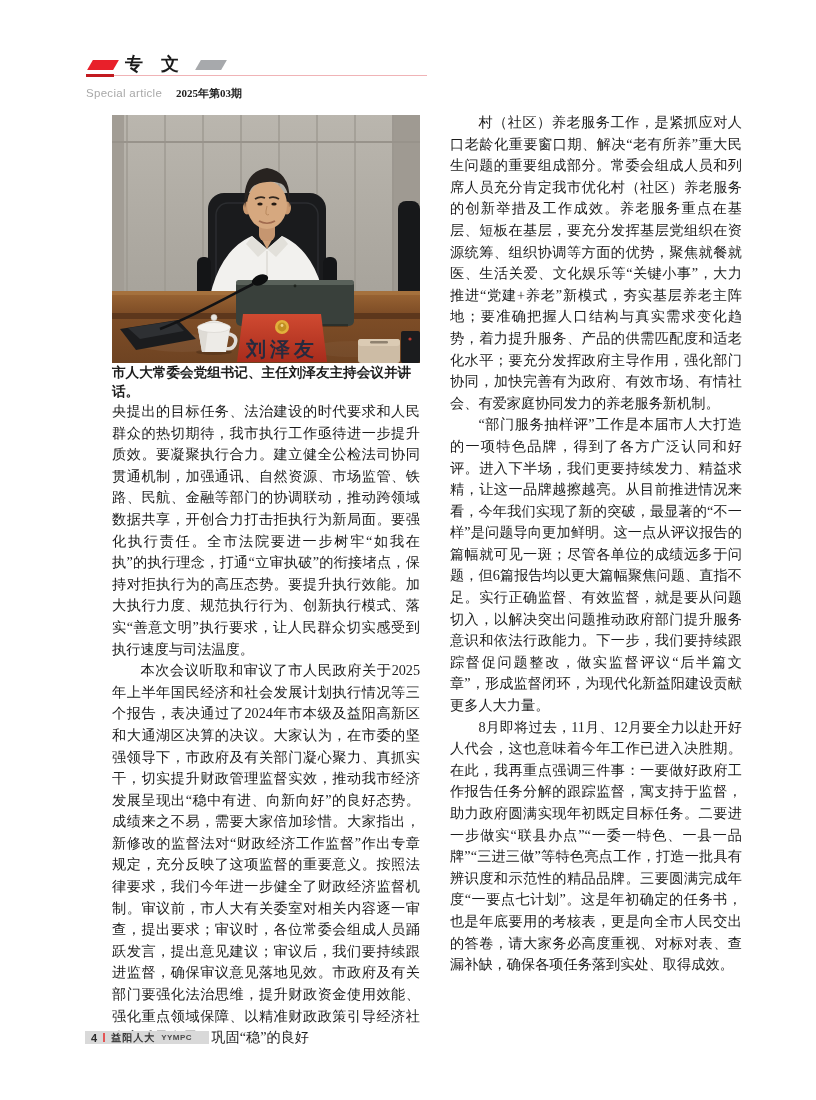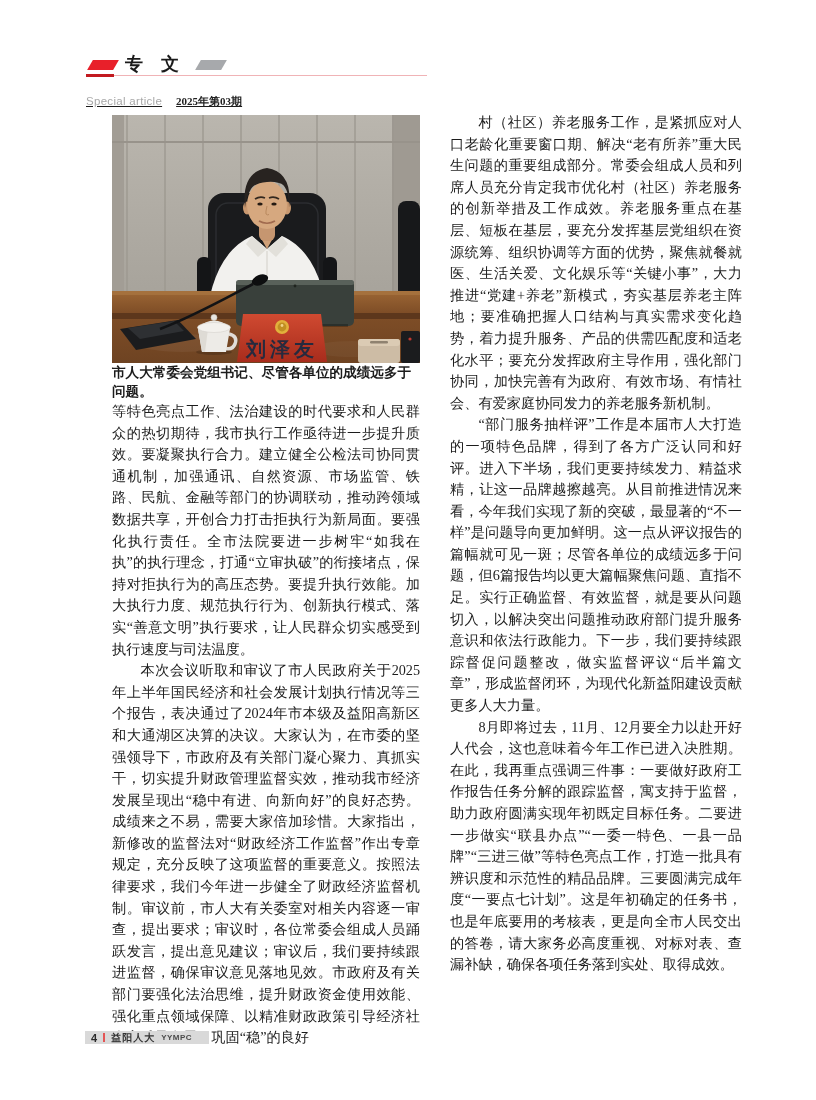--- a/index.html
+++ b/index.html
@@ -12,21 +12,21 @@
   .hdr-flag{position:absolute;display:block;height:10px;transform:skewX(-30deg);}
   .hdr-flag.red{left:90px;top:60px;width:26px;background:#e8202a;}
   .hdr-flag.gray{left:198px;top:60px;width:26px;background:#a7a9ac;}
   .hdr-title{
     position:absolute;left:125px;top:52px;font-size:18px;font-weight:700;
     letter-spacing:18px;color:#1a1a1a;font-family:"Liberation Serif","DejaVu Serif",serif;text-align:right;
   }
   .hdr-rule{position:absolute;left:86px;top:74px;width:341px;height:3px;}
   .hdr-rule .seg-red{position:absolute;left:0;top:0;width:28px;height:3px;background:#c21a20;}
   .hdr-rule .seg-pink{position:absolute;left:28px;top:1px;width:313px;height:1px;background:#f0b3b6;}
-  .hdr-sub{position:absolute;left:86px;top:91px;font-family:"Liberation Sans","DejaVu Sans",sans-serif;text-decoration:underline;}
+  .hdr-sub{position:absolute;left:86px;top:83px;font-family:"Liberation Sans","DejaVu Sans",sans-serif;}
   .hdr-sub .en{font-size:11.5px;color:#a8a8a8;letter-spacing:.3px;}
   .hdr-sub .issue{font-size:11px;color:#222;font-weight:700;margin-left:14px;font-family:"Liberation Serif","DejaVu Serif",serif;}
   
   .col{position:absolute;text-align:justify;font-size:14.2px;line-height:21.6px;}
   .col-left{left:112px;top:115px;width:308px;}
   .col-right{left:450px;top:112px;width:292px;}
   .col p{margin:0;}
   .col p.indent{text-indent:2em;}
   h3.sec{
     font-family:"Liberation Sans","DejaVu Sans",sans-serif;
@@ -167,23 +167,23 @@
         <rect x="246" y="224" width="42" height="24" rx="3" fill="#cdbca5"></rect>
         <rect x="246" y="224" width="42" height="7" rx="3" fill="#dbcbb4"></rect>
         <rect x="258" y="226" width="18" height="2.4" rx="1.2" fill="#8f8270"></rect>
       </g>
       <g>
         <rect x="289" y="216" width="19" height="32" rx="2" fill="#1b1c1e"></rect>
         <circle cx="298" cy="224" r="1.6" fill="#c03a30"></circle>
       </g>
     </svg>
 
-    <p class="caption">市人大常委会党组书记、尽管各单位的成绩远多于问题。</p>
-
-    <p>等特色亮点工作、法治建设的时代要求和人民群众的热切期待，我市执行工作亟待进一步提升质效。要凝聚执行合力。建立健全公检法司协同贯通机制，加强通讯、自然资源、市场监管、铁路、民航、金融等部门的协调联动，推动跨领域数据共享，开创合力打击拒执行为新局面。要强化执行责任。全市法院要进一步树牢“如我在执”的执行理念，打通“立审执破”的衔接堵点，保持对拒执行为的高压态势。要提升执行效能。加大执行力度、规范执行行为、创新执行模式、落实“善意文明”执行要求，让人民群众切实感受到执行速度与司法温度。</p>
+    <p class="caption">市人大常委会党组书记、主任刘泽友主持会议并讲话。</p>
+
+    <p>央提出的目标任务、法治建设的时代要求和人民群众的热切期待，我市执行工作亟待进一步提升质效。要凝聚执行合力。建立健全公检法司协同贯通机制，加强通讯、自然资源、市场监管、铁路、民航、金融等部门的协调联动，推动跨领域数据共享，开创合力打击拒执行为新局面。要强化执行责任。全市法院要进一步树牢“如我在执”的执行理念，打通“立审执破”的衔接堵点，保持对拒执行为的高压态势。要提升执行效能。加大执行力度、规范执行行为、创新执行模式、落实“善意文明”执行要求，让人民群众切实感受到执行速度与司法温度。</p>
 
 
     <p class="indent">本次会议听取和审议了市人民政府关于2025年上半年国民经济和社会发展计划执行情况等三个报告，表决通过了2024年市本级及益阳高新区和大通湖区决算的决议。大家认为，在市委的坚强领导下，市政府及有关部门凝心聚力、真抓实干，切实提升财政管理监督实效，推动我市经济发展呈现出“稳中有进、向新向好”的良好态势。成绩来之不易，需要大家倍加珍惜。大家指出，新修改的监督法对“财政经济工作监督”作出专章规定，充分反映了这项监督的重要意义。按照法律要求，我们今年进一步健全了财政经济监督机制。审议前，市人大有关委室对相关内容逐一审查，提出要求；审议时，各位常委会组成人员踊跃发言，提出意见建议；审议后，我们要持续跟进监督，确保审议意见落地见效。市政府及有关部门要强化法治思维，提升财政资金使用效能、强化重点领域保障、以精准财政政策引导经济社会高质量发展，巩固“稳”的良好</p>
   </div>
 
   <div class="col col-right">
 
     <p class="indent">村（社区）养老服务工作，是紧抓应对人口老龄化重要窗口期、解决“老有所养”重大民生问题的重要组成部分。常委会组成人员和列席人员充分肯定我市优化村（社区）养老服务的创新举措及工作成效。养老服务重点在基层、短板在基层，要充分发挥基层党组织在资源统筹、组织协调等方面的优势，聚焦就餐就医、生活关爱、文化娱乐等“关键小事”，大力推进“党建+养老”新模式，夯实基层养老主阵地；要准确把握人口结构与真实需求变化趋势，着力提升服务、产品的供需匹配度和适老化水平；要充分发挥政府主导作用，强化部门协同，加快完善有为政府、有效市场、有情社会、有爱家庭协同发力的养老服务新机制。</p>
 
     <p class="indent">“部门服务抽样评”工作是本届市人大打造的一项特色品牌，得到了各方广泛认同和好评。进入下半场，我们更要持续发力、精益求精，让这一品牌越擦越亮。从目前推进情况来看，今年我们实现了新的突破，最显著的“不一样”是问题导向更加鲜明。这一点从评议报告的篇幅就可见一斑；尽管各单位的成绩远多于问题，但6篇报告均以更大篇幅聚焦问题、直指不足。实行正确监督、有效监督，就是要从问题切入，以解决突出问题推动政府部门提升服务意识和依法行政能力。下一步，我们要持续跟踪督促问题整改，做实监督评议“后半篇文章”，形成监督闭环，为现代化新益阳建设贡献更多人大力量。</p>

